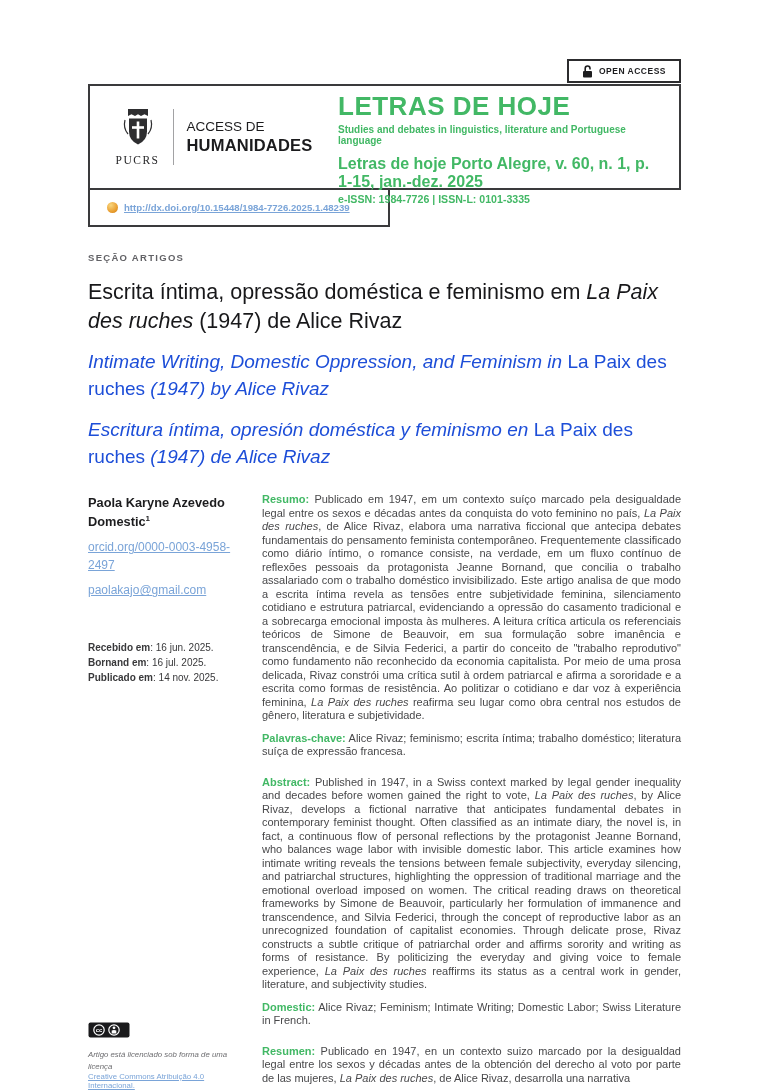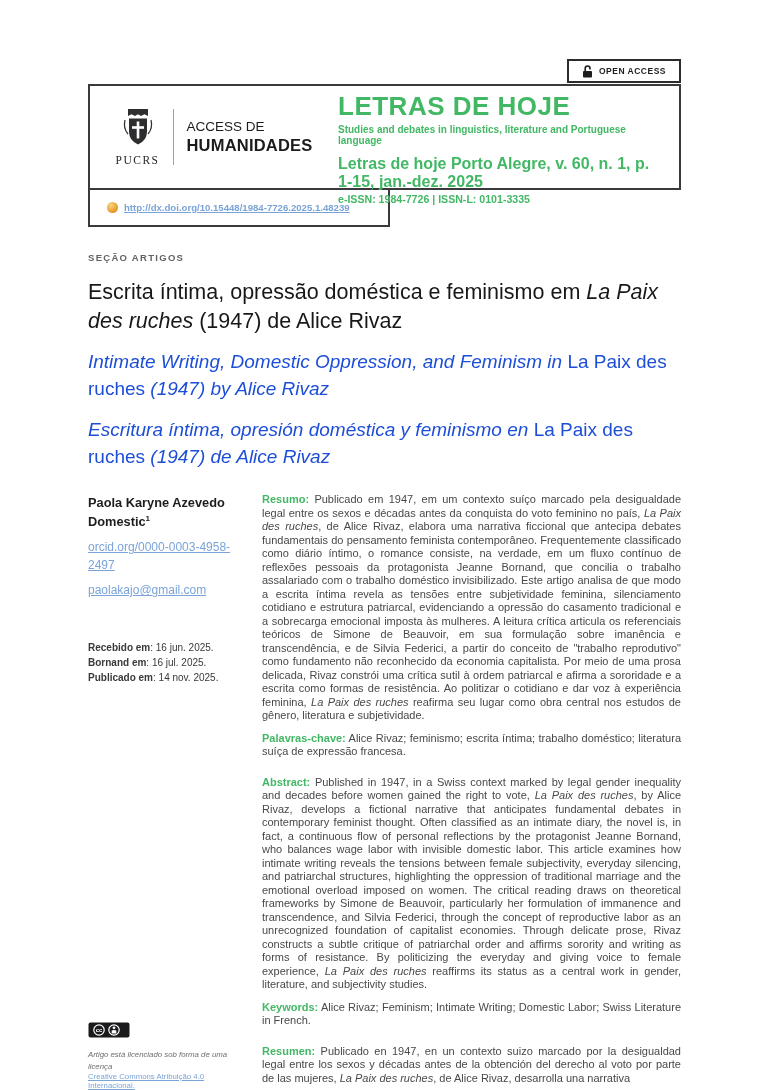--- a/index.html
+++ b/index.html
@@ -165,21 +165,21 @@
         <div class="license-text">Artigo está licenciado sob forma de uma licença</div>
         <a class="license-link link-blue">Creative Commons Atribuição 4.0 Internacional.</a>
       </div>
     </div>
 
     <div class="right-col">
       <p><span class="abs-label green">Resumo:</span> <span><span>Publicado em 1947, em um contexto suíço marcado pela desigualdade legal entre os sexos e décadas antes da conquista do voto feminino no país, </span><span class="seg-italic">La Paix des ruches</span><span>, de Alice Rivaz, elabora uma narrativa ficcional que antecipa debates fundamentais do pensamento feminista contemporâneo. Frequentemente classificado como diário íntimo, o romance consiste, na verdade, em um fluxo contínuo de reflexões pessoais da protagonista Jeanne Bornand, que concilia o trabalho assalariado com o trabalho doméstico invisibilizado. Este artigo analisa de que modo a escrita íntima revela as tensões entre subjetividade feminina, silenciamento cotidiano e estrutura patriarcal, evidenciando a opressão do casamento tradicional e a sobrecarga emocional imposta às mulheres. A leitura crítica articula os referenciais teóricos de Simone de Beauvoir, em sua formulação sobre imanência e transcendência, e de Silvia Federici, a partir do conceito de "trabalho reprodutivo" como fundamento não reconhecido da economia capitalista. Por meio de uma prosa delicada, Rivaz constrói uma crítica sutil à ordem patriarcal e afirma a sororidade e a escrita como formas de resistência. Ao politizar o cotidiano e dar voz à experiência feminina, </span><span class="seg-italic">La Paix des ruches</span><span> reafirma seu lugar como obra central nos estudos de gênero, literatura e subjetividade.</span></span></p>
       <p><span class="abs-label green">Palavras-chave:</span> <span>Alice Rivaz; feminismo; escrita íntima; trabalho doméstico; literatura suíça de expressão francesa.</span></p>
 
       <p class="gap"><span class="abs-label green">Abstract:</span> <span><span>Published in 1947, in a Swiss context marked by legal gender inequality and decades before women gained the right to vote, </span><span class="seg-italic">La Paix des ruches</span><span>, by Alice Rivaz, develops a fictional narrative that anticipates fundamental debates in contemporary feminist thought. Often classified as an intimate diary, the novel is, in fact, a continuous flow of personal reflections by the protagonist Jeanne Bornand, who balances wage labor with invisible domestic labor. This article examines how intimate writing reveals the tensions between female subjectivity, everyday silencing, and patriarchal structures, highlighting the oppression of traditional marriage and the emotional overload imposed on women. The critical reading draws on theoretical frameworks by Simone de Beauvoir, particularly her formulation of immanence and transcendence, and Silvia Federici, through the concept of reproductive labor as an unrecognized foundation of capitalist economies. Through delicate prose, Rivaz constructs a subtle critique of patriarchal order and affirms sorority and writing as forms of resistance. By politicizing the everyday and giving voice to female experience, </span><span class="seg-italic">La Paix des ruches</span><span> reaffirms its status as a central work in gender, literature, and subjectivity studies.</span></span></p>
-      <p><span class="abs-label green">Keywords:</span> <span>Alice Rivaz; Feminism; Intimate Writing; Domestic Labor; Swiss Literature in French.</span></p>
+      <p><span class="abs-label green">Domestic:</span> <span>Alice Rivaz; Feminism; Intimate Writing; Domestic Labor; Swiss Literature in French.</span></p>
 
       <p class="gap"><span class="abs-label green">Resumen:</span> <span><span>Publicado en 1947, en un contexto suizo marcado por la desigualdad legal entre los sexos y décadas antes de la obtención del derecho al voto por parte de las mujeres, </span><span class="seg-italic">La Paix des ruches</span><span>, de Alice Rivaz, desarrolla una narrativa</span></span></p>
     </div>
   </div>
 
   <div class="footnote-area">
     <div class="footnote-rule"></div>
     <div class="footnote">
       <sup>1</sup><span>Doutoranda em Filosofia pela Universidade de Coimbra (Portugal)</span>
     </div>

